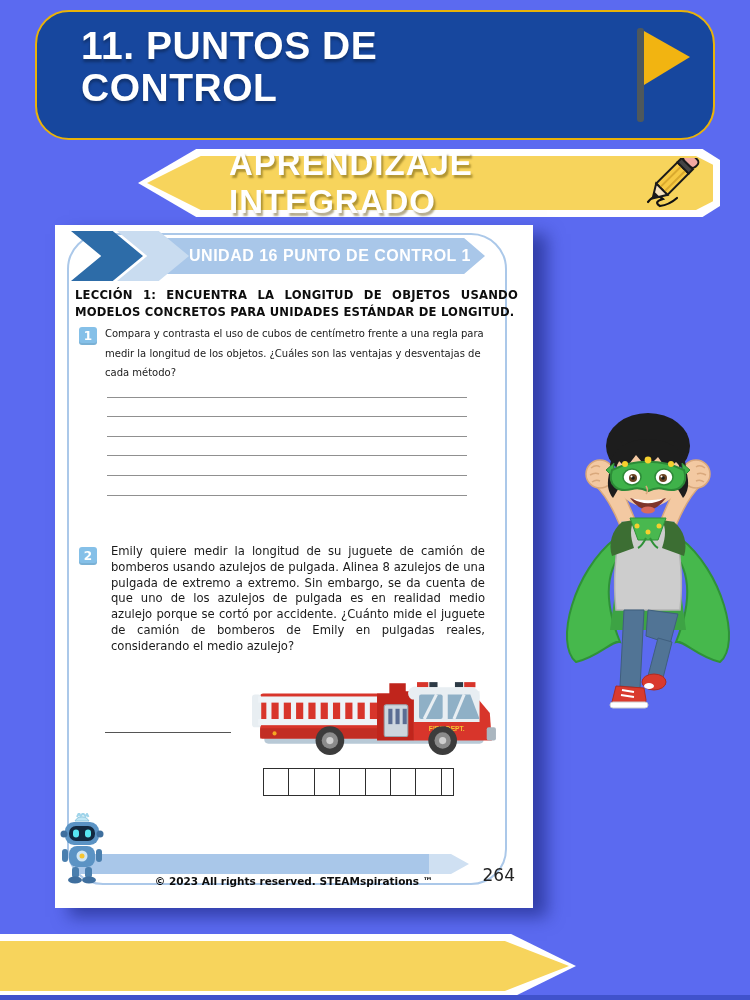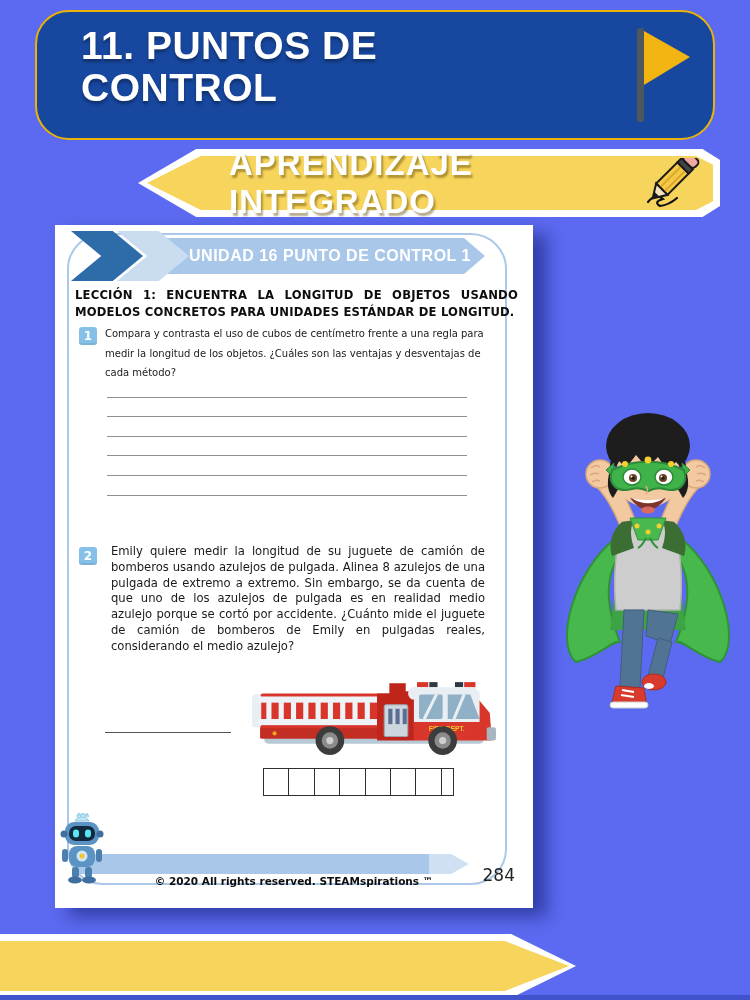--- a/index.html
+++ b/index.html
@@ -228,22 +228,22 @@
         <rect x="28" y="54" width="7" height="11" rx="3" fill="#4a7fae"></rect>
         <ellipse cx="18" cy="67" rx="7" ry="3.5" fill="#3f6f9e"></ellipse>
         <ellipse cx="32" cy="67" rx="7" ry="3.5" fill="#3f6f9e"></ellipse>
       </svg>
     </div>
 
     <div class="foot-bar">
       <div class="main"></div>
       <div class="tip"></div>
     </div>
-    <div class="copyright">© 2020 All rights reserved. STEAMspirations ™</div>
-    <div class="pagenum">284</div>
+    <div class="copyright">© 2023 All rights reserved. STEAMspirations ™</div>
+    <div class="pagenum">264</div>
   </div>
 
   <div class="hero-wrap">
     <svg width="204" height="330" viewBox="0 0 204 330">
 
       <path d="M70,148 C28,180 8,254 30,272 C54,266 66,250 74,252 C58,212 58,178 82,156 Z" fill="#46b84c" stroke="#2f9138" stroke-width="2"></path>
       <path d="M134,148 C176,180 196,254 174,272 C150,266 138,250 130,252 C146,212 146,178 122,156 Z" fill="#46b84c" stroke="#2f9138" stroke-width="2"></path>
       <path d="M76,150 L128,150 L140,240 L64,240 Z" fill="#3da344"></path>
 
       <path d="M80,152 C72,128 62,108 50,96 L66,80 C76,98 86,122 94,142 Z" fill="#f3c9a2" stroke="#d9a87c" stroke-width="1.5"></path>

